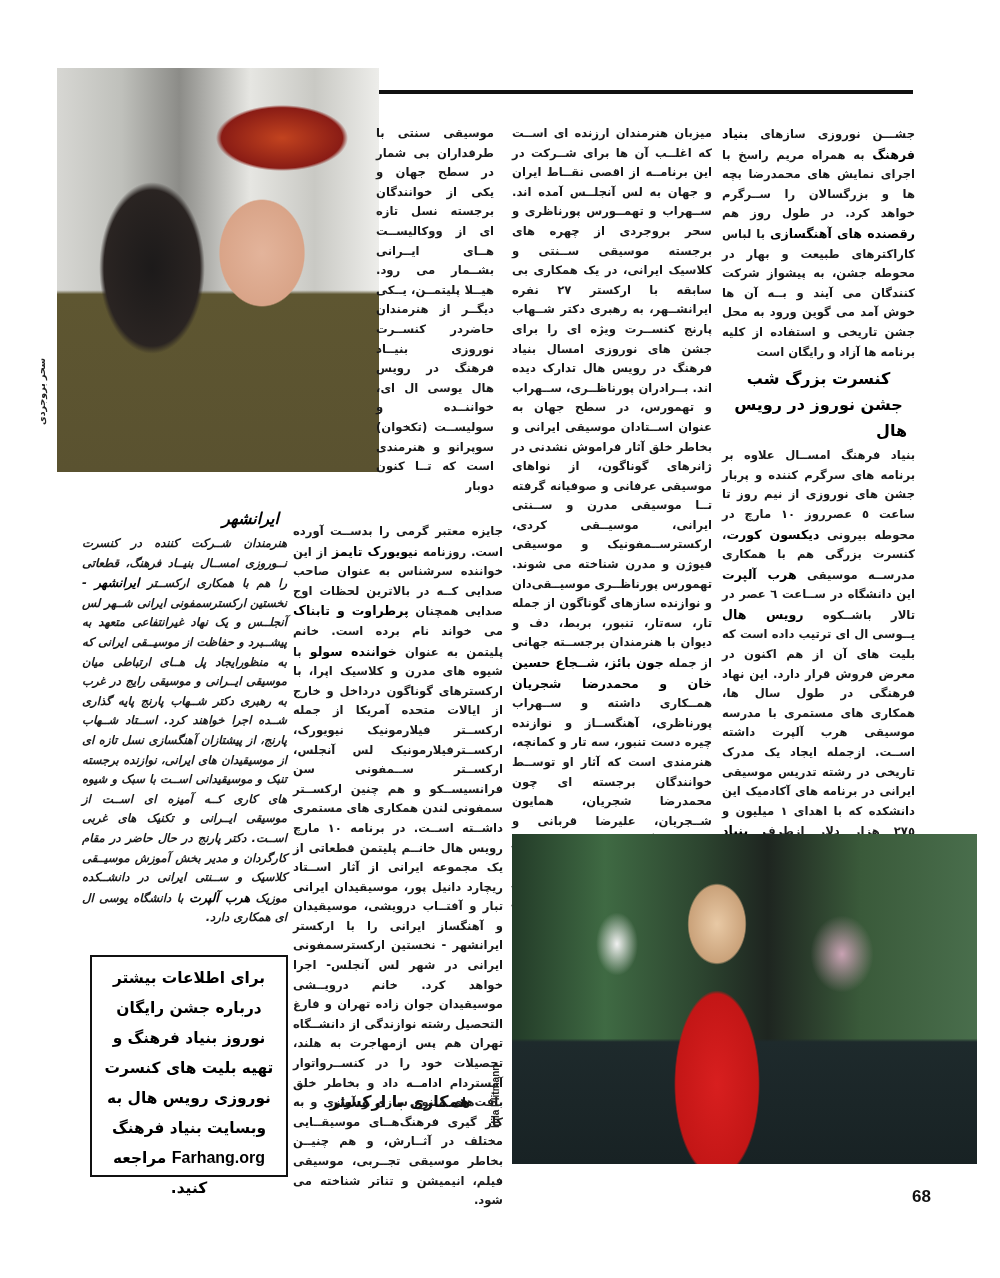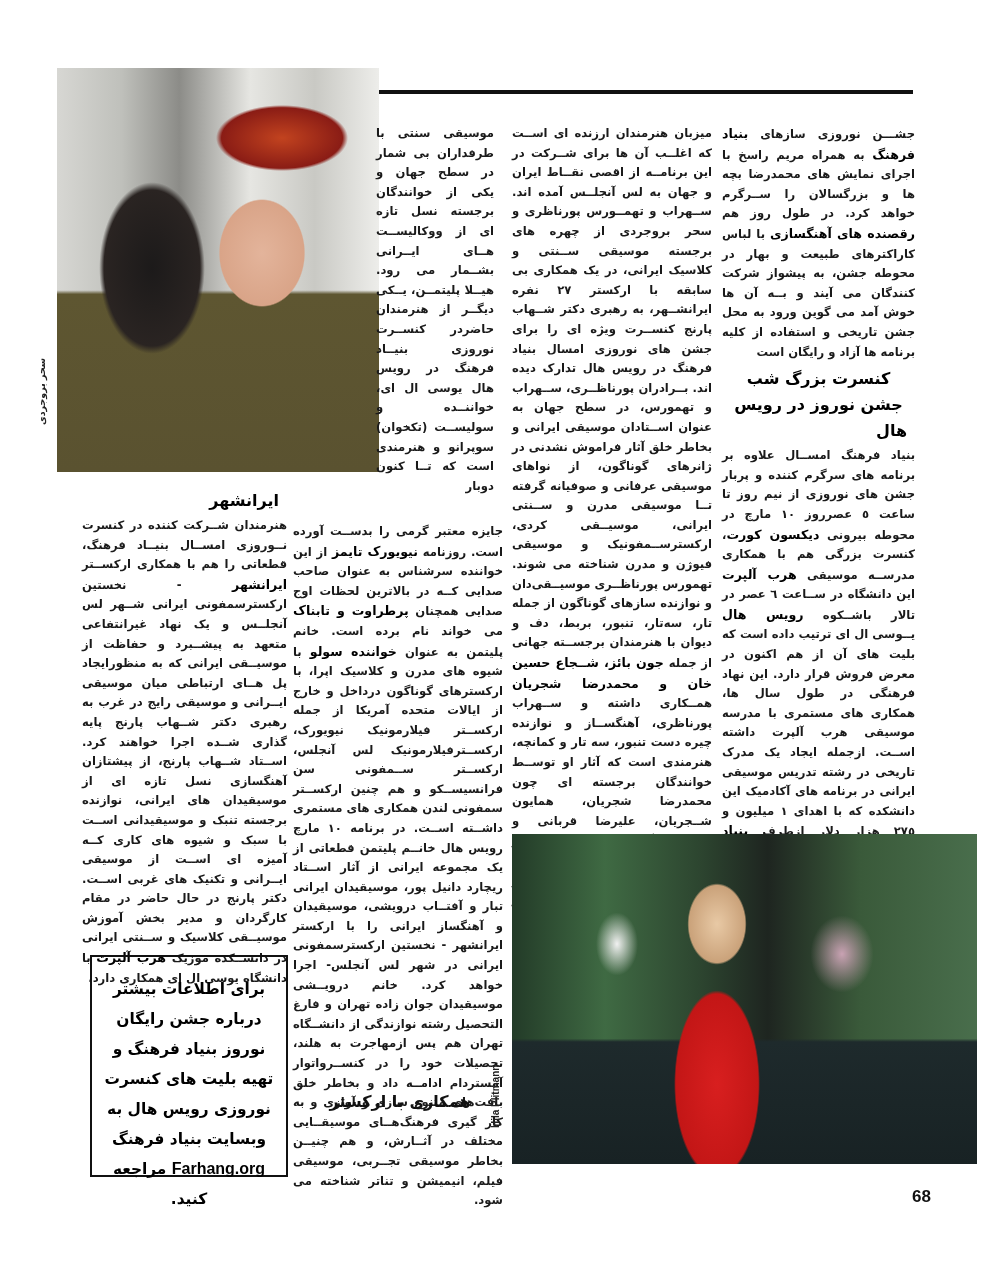--- a/index.html
+++ b/index.html
@@ -26,21 +26,21 @@
       radial-gradient(ellipse 40px 55px at 205px 90px, #e8c9a5 0%, #caa27a 70%, transparent 74%),
       radial-gradient(ellipse 45px 55px at 330px 120px, #c9a2b3 0%, transparent 70%),
       radial-gradient(ellipse 30px 45px at 105px 110px, #f1f1f1 0%, transparent 70%),
       linear-gradient(180deg, transparent 0%, transparent 62%, #1e2a2c 63%, #182224 100%),
       linear-gradient(90deg, #233b28 0%, #3f6a43 20%, #2d4630 40%, #1e2520 55%, #3a5a3a 75%, #496e4c 100%); }
   .caption-vert { position: absolute; font-size: 9.5px; font-weight: bold; color: #222; white-space: nowrap; }
   .cap1 { left: 36px; top: 425px; transform: rotate(-90deg); transform-origin: left top; direction: rtl; }
   .cap2 { left: 490px; top: 1128px; transform: rotate(-90deg); transform-origin: left top; font-family: "Liberation Sans", sans-serif; font-size: 10px; }
   .box { position: absolute; left: 90px; top: 955px; width: 198px; height: 222px; border: 2px solid #111;
          box-sizing: border-box; direction: rtl; text-align: center; font-weight: 900; font-size: 15.4px;
-         line-height: 30px; padding: 17px 6px; color: #000; }
+         line-height: 30px; padding: 6px 6px; color: #000; }
   .box .url { font-family: "Liberation Sans", sans-serif; font-weight: bold; font-size: 16px; }
   .pagenum { position: absolute; left: 912px; top: 1187px; font-family: "Liberation Sans", sans-serif; font-weight: bold; font-size: 17px; }
   .subhead-bottom { position: absolute; left: 300px; top: 1092px; width: 200px; direction: rtl; text-align: center; font-weight: 900; font-size: 16px; }
 </style>
 </head>
 <body>
 
 <div class="page">
 
   <div class="rule"></div>
@@ -68,21 +68,21 @@
     <p>موسیقی سنتی با طرفداران بی شمار در سطح جهان و یکی از خوانندگان برجسته نسل تازه ای از ووکالیســت هــای ایــرانی بشــمار می رود. هیــلا پلیتمــن، یــکی دیگــر از هنرمندان حاضردر کنســرت نوروزی بنیــاد فرهنگ در رویس هال یوسی ال ای، خواننــده و سولیســت (تکخوان) سوپرانو و هنرمندی است که تــا کنون دوبار</p>
   </div>
 
   <div class="col" style="left:293px; top:522px; width:210px;">
     <p>
       <span>جایزه معتبر گرمی را بدســت آورده است. روزنامه </span><b>نیویورک تایمز</b><span> از این خواننده سرشناس به عنوان صاحب صدایی کــه در بالاترین لحظات اوج صدایی همچنان </span><b>پرطراوت و تابناک</b><span> می خواند نام برده است. خانم پلیتمن به عنوان </span><b>خواننده سولو</b><span> با شیوه های مدرن و کلاسیک اپرا، با ارکسترهای گوناگون درداخل و خارج از ایالات متحده آمریکا از جمله ارکســتر فیلارمونیک نیویورک، ارکســترفیلارمونیک لس آنجلس، ارکســتر ســمفونی سن فرانسیســکو و هم چنین ارکســتر سمفونی لندن همکاری های مستمری داشــته اســت. در برنامه ١٠ مارچ رویس هال خانــم پلیتمن قطعاتی از یک مجموعه ایرانی از آثار اســتاد ریچارد دانیل پور، موسیقیدان ایرانی تبار و آفتــاب درویشی، موسیقیدان و آهنگساز ایرانی را با ارکستر ایرانشهر - نخستین ارکسترسمفونی ایرانی در شهر لس آنجلس- اجرا خواهد کرد. خانم درویــشی موسیقیدان جوان زاده تهران و فارغ التحصیل رشته نوازندگی از دانشــگاه تهران هم پس ازمهاجرت به هلند، تحصیلات خود را در کنســرواتوار آمستردام ادامــه داد و بخاطر خلق بافت‌های متنوع سازی و آوازی و به کار گیری فرهنگ‌هــای موسیقــایی مختلف در آثــارش، و هم چنیــن بخاطر موسیقی تجــربی، موسیقی فیلم، انیمیشن و تناتر شناخته می شود.</span>
     </p>
   </div>
   <div class="subhead-bottom">همکاری با ارکستر</div>
 
-  <div class="col" style="left:82px; top:488px; width:205px;">
+  <div class="col" style="left:82px; top:506px; width:205px;font-style:italic;">
     <div class="heading" style="margin-top:0;">ایرانشهر</div>
     <p>
       <span>هنرمندان شــرکت کننده در کنسرت نــوروزی امســال بنیــاد فرهنگ، قطعاتی را هم با همکاری ارکســتر </span><b>ایرانشهر</b><span> - نخستین ارکسترسمفونی ایرانی شــهر لس آنجلــس و یک نهاد غیرانتفاعی متعهد به پیشــبرد و حفاظت از موسیــقی ایرانی که به منظورایجاد پل هــای ارتباطی میان موسیقی ایــرانی و موسیقی رایج در غرب به رهبری دکتر شــهاب پارنج پایه گذاری شــده اجرا خواهند کرد. اســتاد شــهاب پارنج، از پیشتازان آهنگسازی نسل تازه ای از موسیقیدان های ایرانی، نوازنده برجسته تنبک و موسیقیدانی اســت با سبک و شیوه های کاری کــه آمیزه ای اســت از موسیقی ایــرانی و تکنیک های غربی اســت. دکتر پارنج در حال حاضر در مقام کارگردان و مدیر بخش آموزش موسیــقی کلاسیک و ســنتی ایرانی در دانشــکده موزیک </span><b>هرب آلپرت</b><span> با دانشگاه یوسی ال ای همکاری دارد.</span>
     </p>
   </div>
 
   <div class="box">
     <span>برای اطلاعات بیشتر درباره جشن رایگان نوروز بنیاد فرهنگ و تهیه بلیت های کنسرت نوروزی رویس هال به وبسایت بنیاد فرهنگ</span>
     <span class="url">Farhang.org</span>
     <span>مراجعه کنید.</span>

